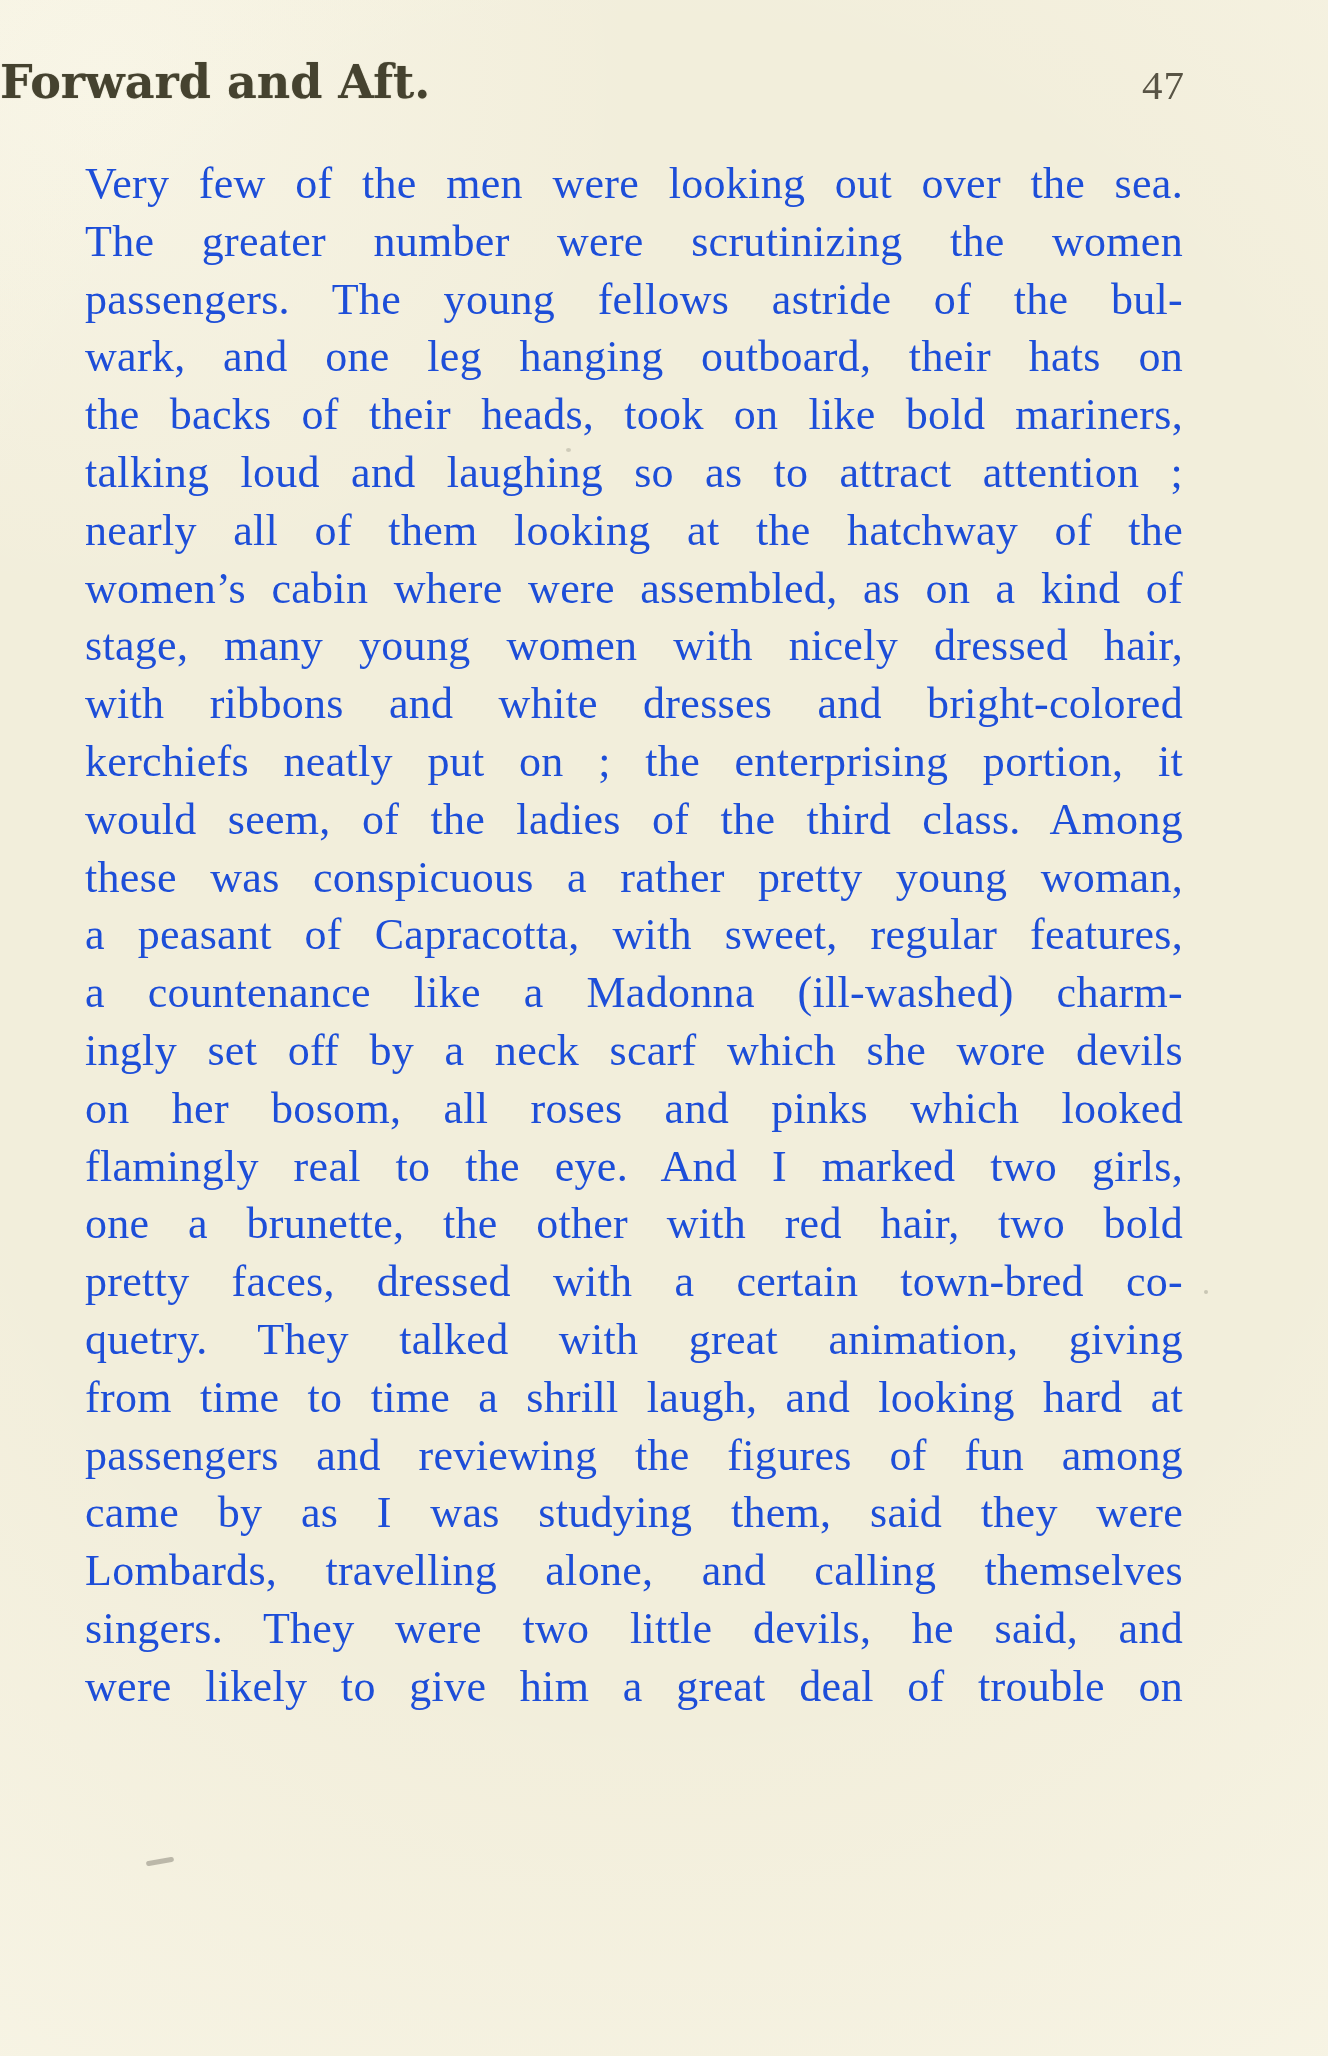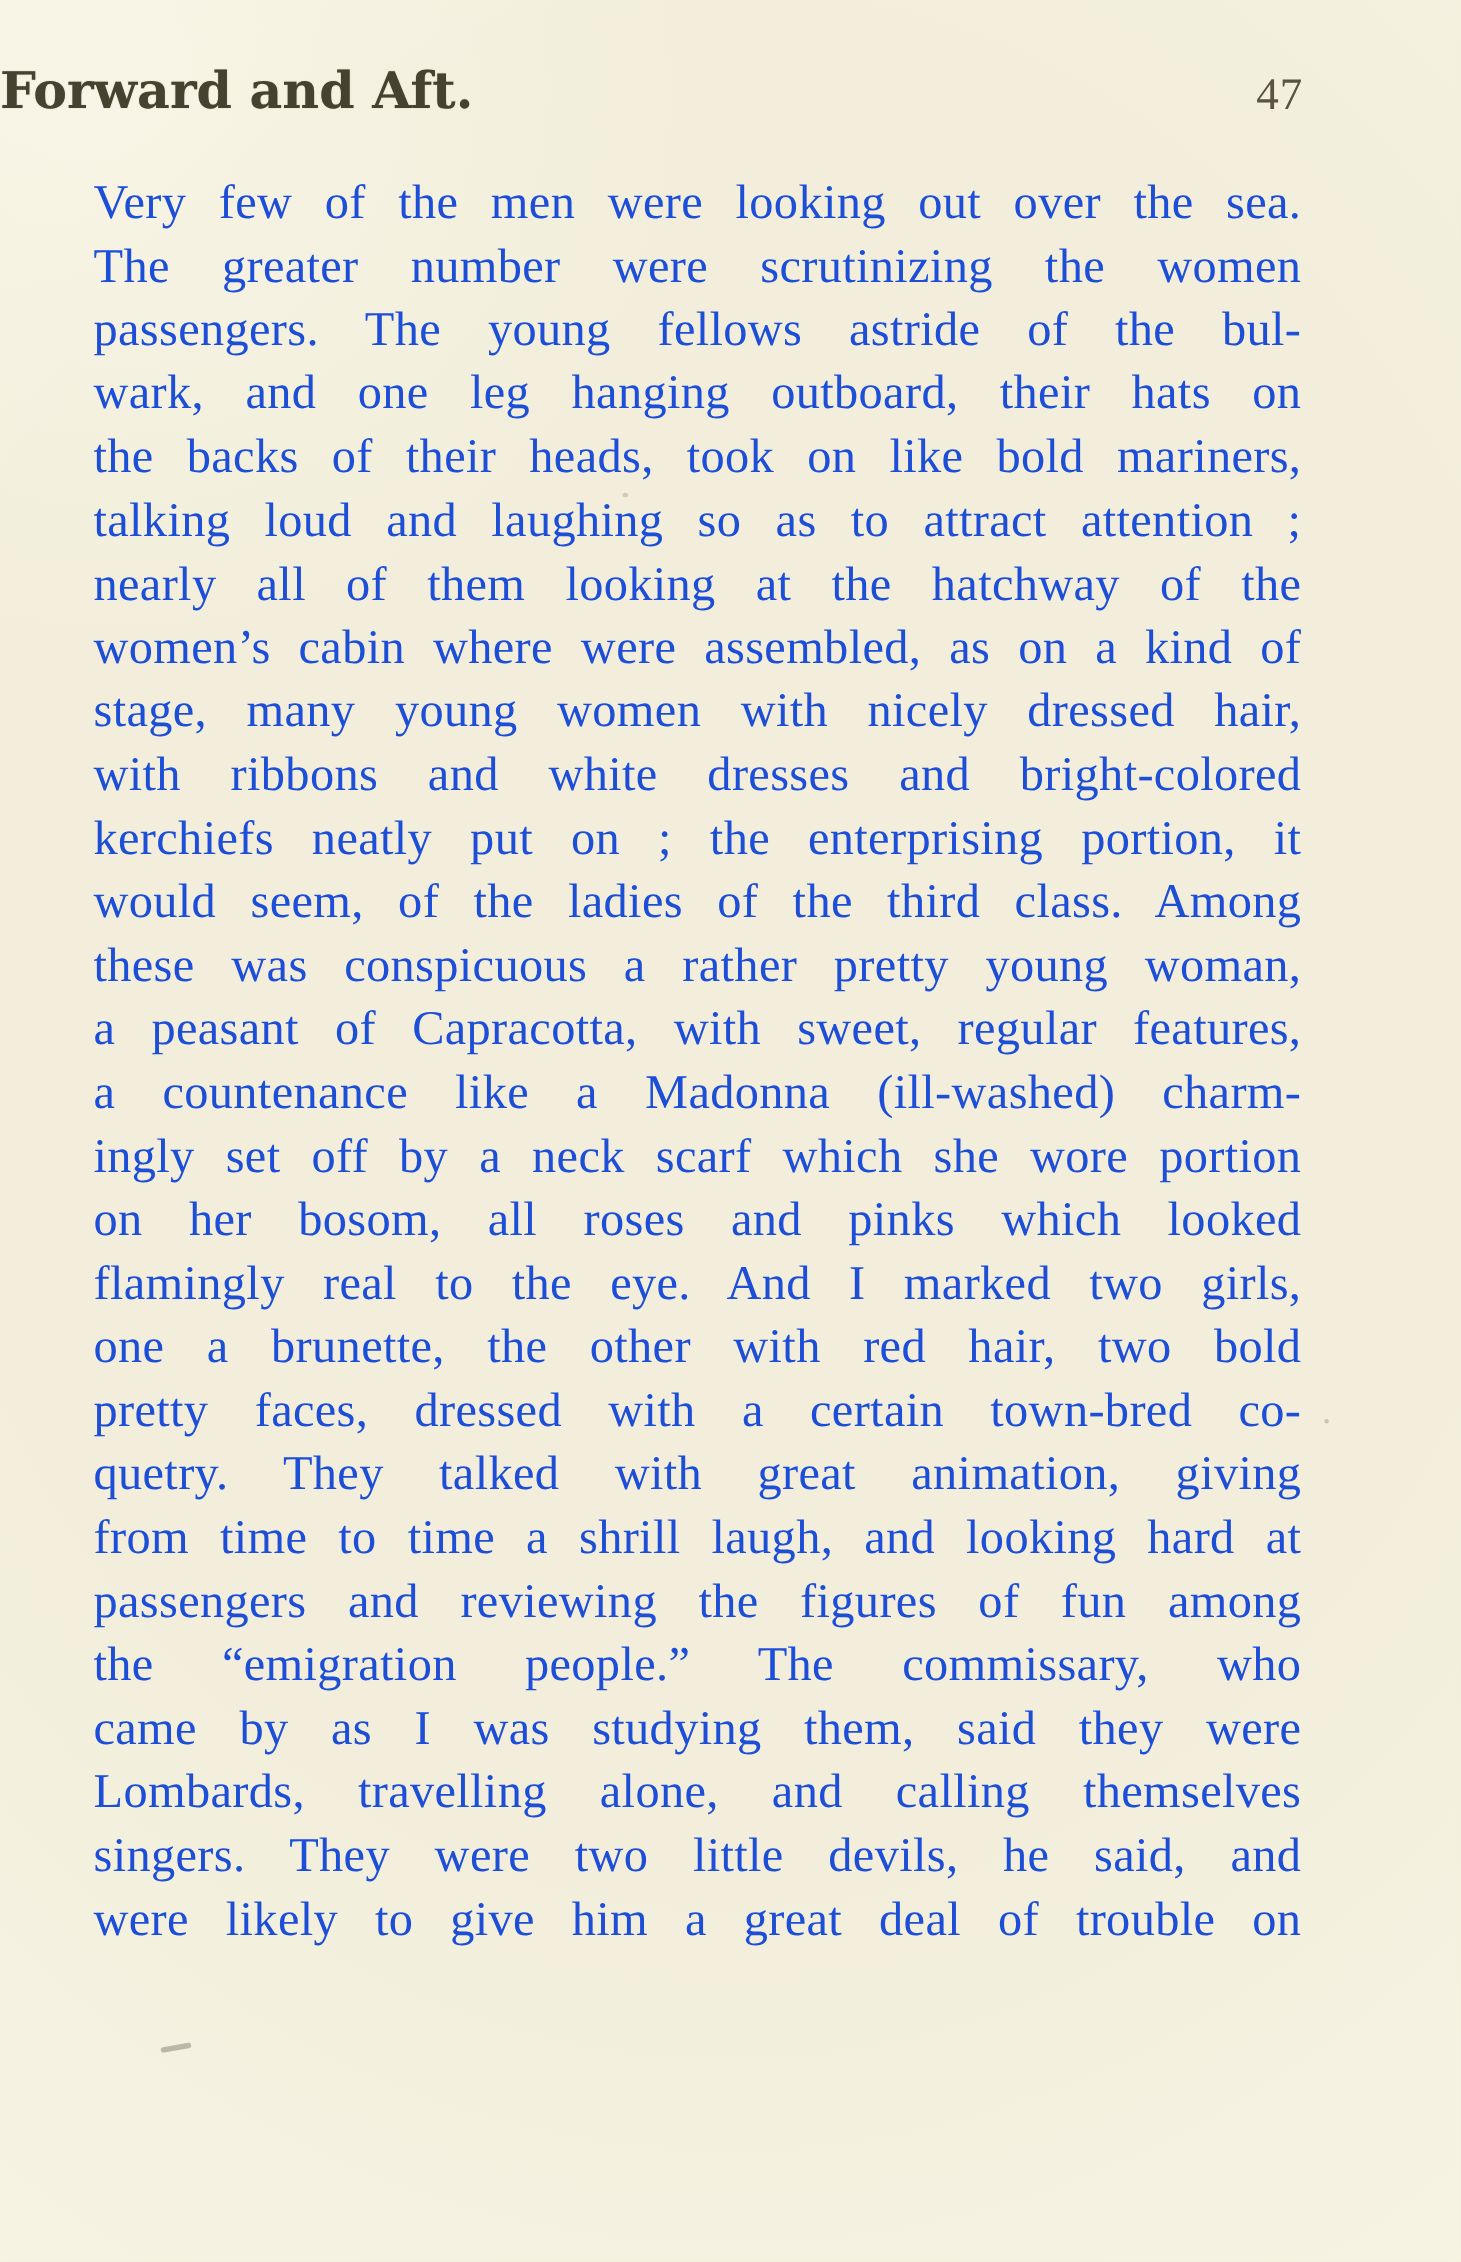--- a/index.html
+++ b/index.html
@@ -116,29 +116,28 @@
       <div class="line">talking loud and laughing so as to attract attention ;</div>
       <div class="line">nearly all of them looking at the hatchway of the</div>
       <div class="line">women’s cabin where were assembled, as on a kind of</div>
       <div class="line">stage, many young women with nicely dressed hair,</div>
       <div class="line">with ribbons and white dresses and bright-colored</div>
       <div class="line">kerchiefs neatly put on ; the enterprising portion, it</div>
       <div class="line">would seem, of the ladies of the third class. Among</div>
       <div class="line">these was conspicuous a rather pretty young woman,</div>
       <div class="line">a peasant of Capracotta, with sweet, regular features,</div>
       <div class="line">a countenance like a Madonna (ill-washed) charm-</div>
-      <div class="line">ingly set off by a neck scarf which she wore portion</div>
+      <div class="line">ingly set off by a neck scarf which she wore devils</div>
       <div class="line">on her bosom, all roses and pinks which looked</div>
       <div class="line">flamingly real to the eye. And I marked two girls,</div>
       <div class="line">one a brunette, the other with red hair, two bold</div>
       <div class="line">pretty faces, dressed with a certain town-bred co-</div>
       <div class="line">quetry. They talked with great animation, giving</div>
       <div class="line">from time to time a shrill laugh, and looking hard at</div>
       <div class="line">passengers and reviewing the figures of fun among</div>
-      <div class="line">the “emigration people.” The commissary, who</div>
       <div class="line">came by as I was studying them, said they were</div>
       <div class="line">Lombards, travelling alone, and calling themselves</div>
       <div class="line">singers. They were two little devils, he said, and</div>
       <div class="line">were likely to give him a great deal of trouble on</div>
     </div>
 
   <div class="pencil-dash"></div>
 
   <div class="speck speck-a"></div>
 

